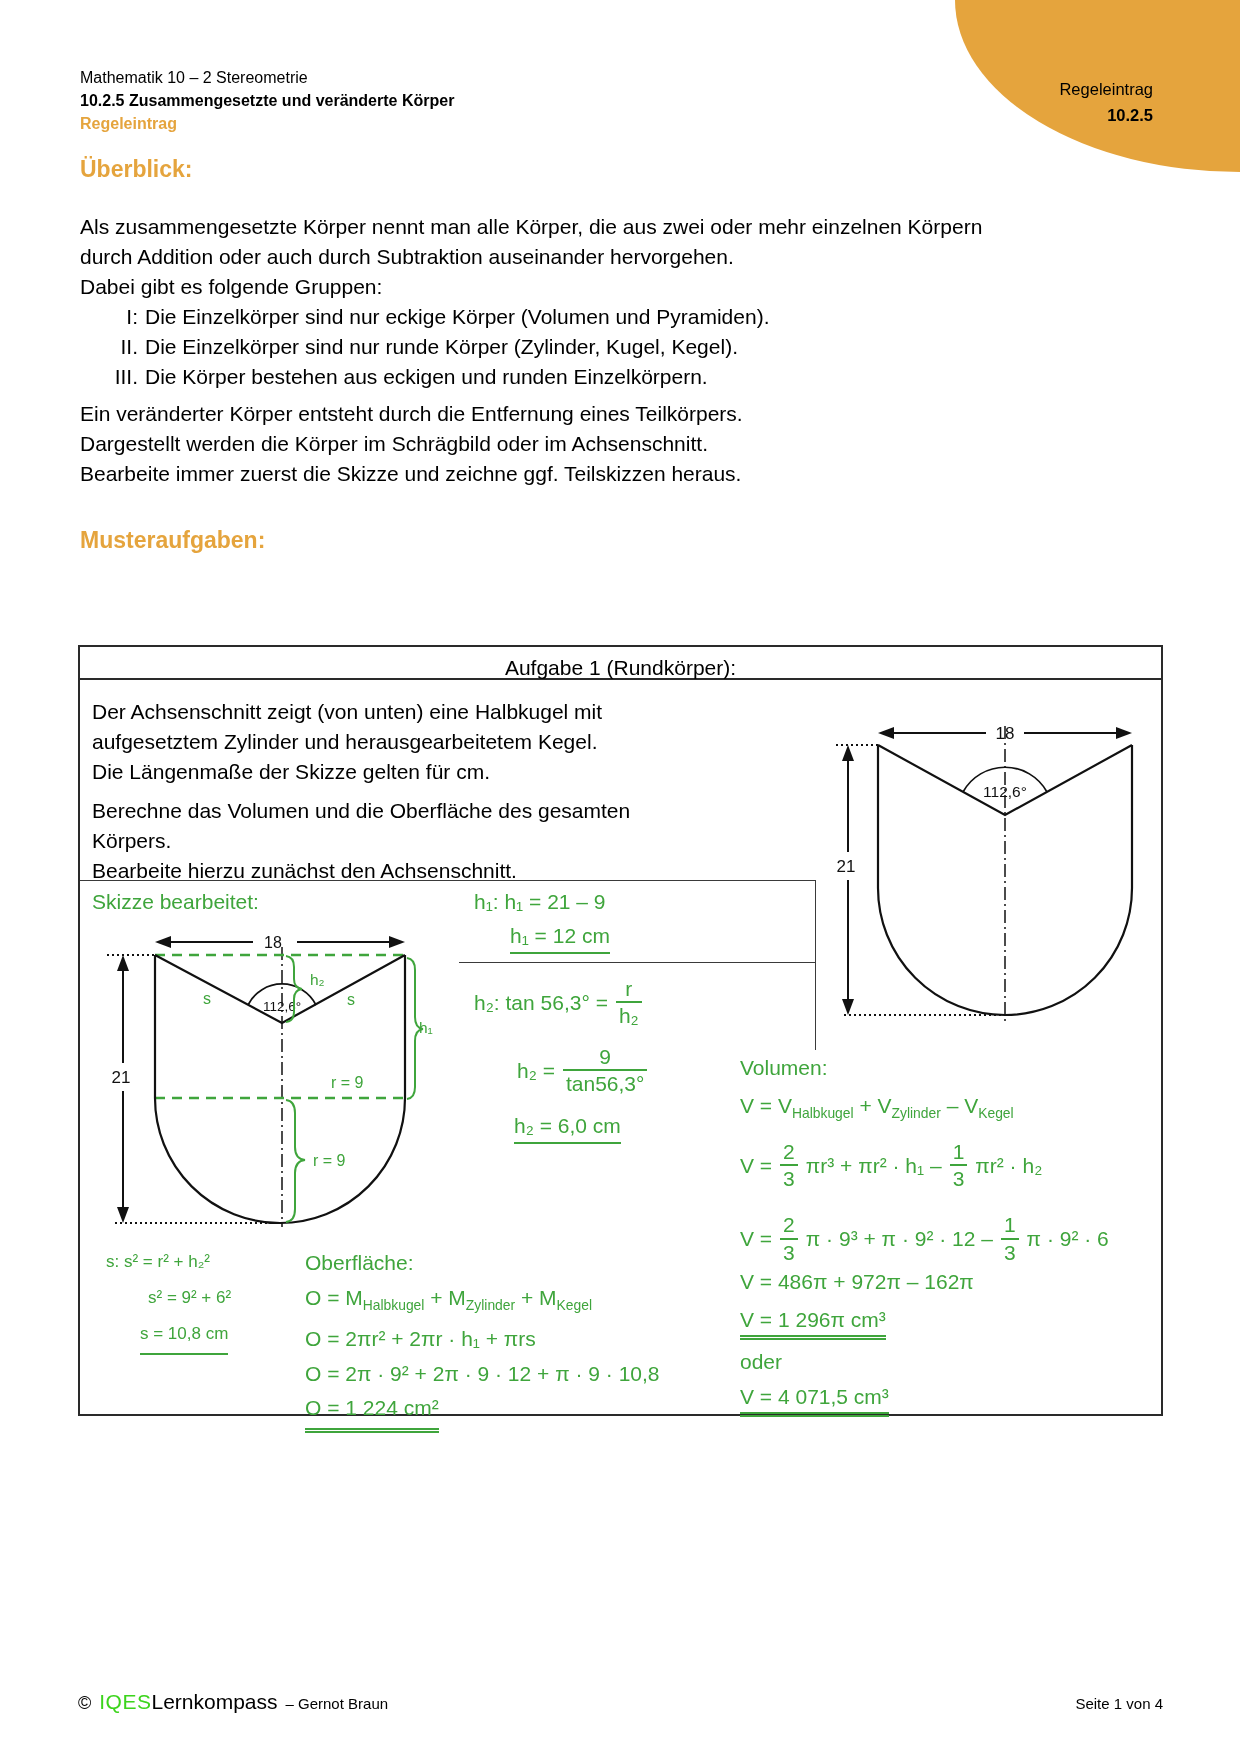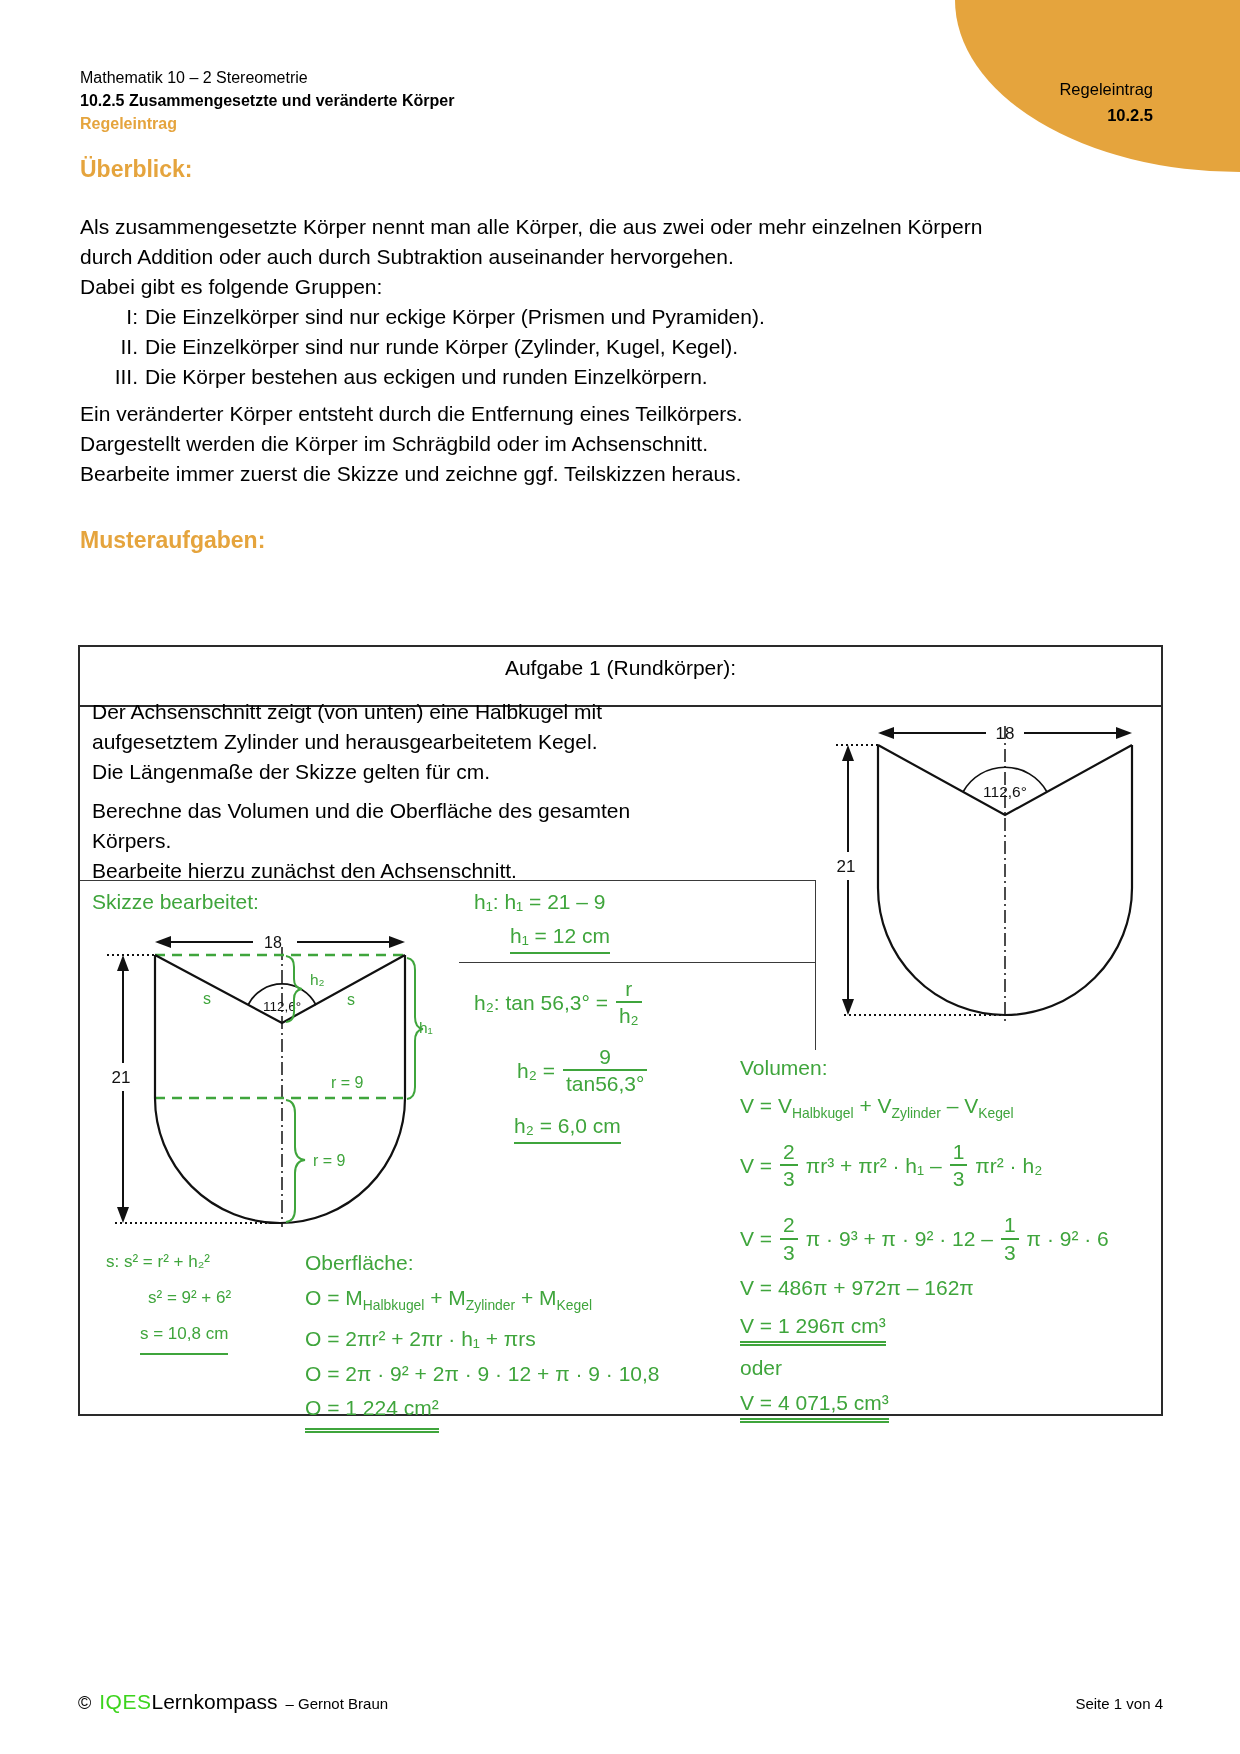--- a/index.html
+++ b/index.html
@@ -17,21 +17,21 @@
   .green{color:var(--green);}
   .f16{font-size:16px;line-height:23px;}
   .f21{font-size:21px;line-height:30px;}
   .h1{font-size:23px;font-weight:bold;}
   .corner-blob{position:absolute;top:0;right:0;width:285px;height:172px;background:var(--orange);
     border-bottom-left-radius:100% 100%;}
   .corner-text{position:absolute;top:76px;right:87px;text-align:right;font-size:16.5px;line-height:26px;}
   .groups{display:grid;grid-template-columns:54px auto;column-gap:7px;row-gap:8px;font-size:21px;line-height:22px;}
   .gnum{text-align:right;}
   .task-box{border:2px solid #2a2a2a;}
-  .task-title{height:60px;border-bottom:2px solid #2a2a2a;text-align:center;font-size:21px;line-height:42px;}
+  .task-title{height:33px;border-bottom:2px solid #2a2a2a;text-align:center;font-size:21px;line-height:42px;}
   .sep-h{border-top:1.5px solid #3a3a3a;height:0;}
   .sep-v{border-left:1.5px solid #3a3a3a;width:0;}
   .u1{display:inline-block;border-bottom:2px solid currentColor;padding-bottom:1px;}
   .u2{display:inline-block;border-bottom:5px double currentColor;padding-bottom:2px;}
   .fl{display:flex;align-items:center;gap:8px;}
   .frac{display:inline-grid;text-align:center;line-height:1.15;font-size:21px;}
   .frac .fden{border-top:2px solid currentColor;padding:1px 3px 0 3px;}
   .frac .fnum{padding:0 3px;}
   sub{font-size:66%;}
   .vol-line{margin-top:12px;}
@@ -76,21 +76,21 @@
   <div class="abs h1 orange" style="left:80px;top:156px">Überblick:</div>
 
   <div class="abs f21" style="left:80px;top:212px">
     <div>Als zusammengesetzte Körper nennt man alle Körper, die aus zwei oder mehr einzelnen Körpern</div>
     <div>durch Addition oder auch durch Subtraktion auseinander hervorgehen.</div>
     <div>Dabei gibt es folgende Gruppen:</div>
   </div>
 
   <div class="abs groups" style="left:84px;top:306px">
     <div class="gnum">I:</div>
-    <div>Die Einzelkörper sind nur eckige Körper (Prismen und Pyramiden).</div>
+    <div>Die Einzelkörper sind nur eckige Körper (Volumen und Pyramiden).</div>
     <div class="gnum">II.</div>
     <div>Die Einzelkörper sind nur runde Körper (Zylinder, Kugel, Kegel).</div>
     <div class="gnum">III.</div>
     <div>Die Körper bestehen aus eckigen und runden Einzelkörpern.</div>
   </div>
 
   <div class="abs f21" style="left:80px;top:399px">
     <div>Ein veränderter Körper entsteht durch die Entfernung eines Teilkörpers.</div>
     <div>Dargestellt werden die Körper im Schrägbild oder im Achsenschnitt.</div>
     <div>Bearbeite immer zuerst die Skizze und zeichne ggf. Teilskizzen heraus.</div>
@@ -180,21 +180,21 @@
             <span class="fnum">2</span>
             <span class="fden">3</span>
           </span>
         <span>π · 9³ + π · 9² · 12 –</span>
         <span class="frac">
             <span class="fnum">1</span>
             <span class="fden">3</span>
           </span>
         <span>π · 9² · 6</span>
       </div>
-      <div style="margin-top:10px">V = 486π + 972π – 162π</div>
+      <div style="margin-top:4px">V = 486π + 972π – 162π</div>
       <div style="margin-top:12px"><span class="u2">V = 1 296π cm³</span></div>
       <div style="margin-top:9px">oder</div>
       <div style="margin-top:9px"><span class="u2">V = 4 071,5 cm³</span></div>
     </div>
   </div>
 
   <svg class="abs" style="left:750px;top:700px" width="400" height="330" viewBox="0 0 400 330">
     <line class="dashdot" x1="255" y1="26" x2="255" y2="322"></line>
     <line class="dot" x1="86" y1="45" x2="128" y2="45"></line>
     <line class="dot" x1="94" y1="315" x2="258" y2="315"></line>

